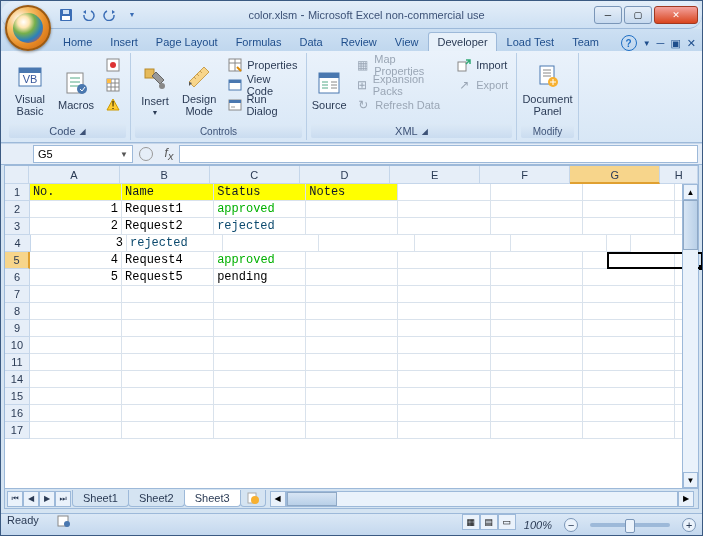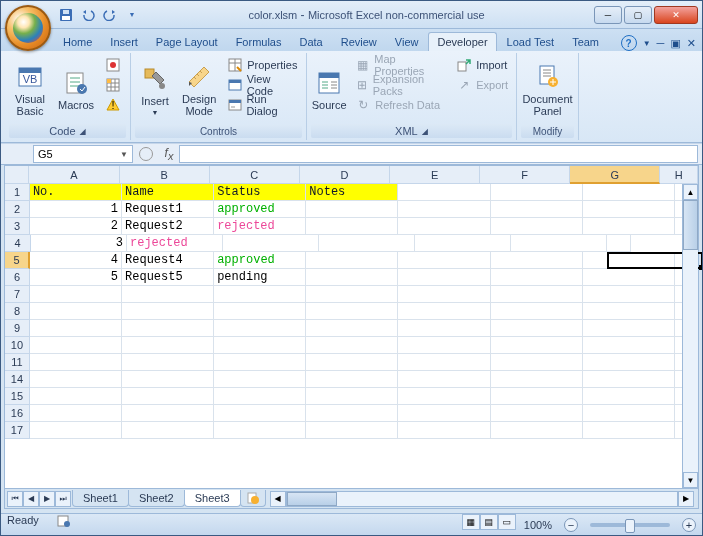--- a/index.html
+++ b/index.html
@@ -1,17 +1,17 @@
 <!DOCTYPE html>
 <html><head>
 <meta charset="utf-8">
 <style>
 *{box-sizing:border-box;margin:0;padding:0;font-family:"Segoe UI",Tahoma,sans-serif;font-size:11px;}
 body{width:703px;height:536px;background:#d5e4f2;overflow:hidden;border:1px solid #3b5a82;position:relative;}
-.titlebar{height:28px;background:linear-gradient(#e4eef9,#cde0f3);display:flex;align-items:center;padding:0 4px;border-bottom:1px solid #9db9d9;}
+.titlebar{height:28px;background:linear-gradient(#e4eef9,#cde0f3);display:flex;align-items:center;padding:0 4px;border-bottom:1px solid #9db9d9;border-radius:14px;}
 .orb{width:46px;height:46px;position:absolute;left:4px;top:4px;z-index:10;border-radius:50%;background:radial-gradient(circle at 30% 30%,#fff,#f7c06a 30%,#e88f2a 60%,#c95e0a);border:2px solid #9b5a12;box-shadow:0 1px 3px rgba(0,0,0,0.4);}
 .orb::after{content:"";position:absolute;inset:6px;border-radius:50%;background:radial-gradient(circle at 35% 30%,#fff 0%,#ffe6b3 20%,#77b04b 40%,#2a7fbe 65%,#d94f3a 90%);}
 .qat{margin-left:52px;display:flex;align-items:center;gap:4px;}
 .qat-btn{width:18px;height:18px;display:flex;align-items:center;justify-content:center;border-radius:2px;}
 .title-text{flex:1;text-align:center;color:#3d5277;font-size:12px;}
 .winbtns{display:flex;gap:0;}
 .winbtn{width:28px;height:18px;border:1px solid #7a96b8;border-radius:3px;margin-left:2px;display:flex;align-items:center;justify-content:center;background:linear-gradient(#e6eef8,#c7daef);font-size:9px;}
 .winbtn.close{width:44px;background:linear-gradient(#f3a29d,#d9451e);color:#fff;border-color:#a03820;}
 .ribbon-tabs{height:22px;display:flex;align-items:end;padding-left:54px;gap:2px;background:linear-gradient(#cde0f3,#c0d7ee);}
 .ribbon-tab{padding:3px 8px 3px;color:#1f4e8c;border-radius:3px 3px 0 0;}
@@ -40,42 +40,42 @@
 .rownumcol{width:26px;background:#e6eef8;border-right:1px solid #c5d6ea;border-bottom:1px solid #c5d6ea;}
 .colhdr{width:96px;background:#e6eef8;border-right:1px solid #c5d6ea;border-bottom:1px solid #c5d6ea;text-align:center;color:#2b3b55;line-height:18px;}
 .colhdr.sel{background:#f7d58b;border-bottom:2px solid #e0a030;}
 .rows{position:absolute;top:18px;left:0;right:0;}
 .row{display:flex;height:17px;}
 .rowhdr{width:26px;background:#e6eef8;border-right:1px solid #c5d6ea;border-bottom:1px solid #c5d6ea;text-align:center;color:#2b3b55;line-height:17px;}
 .rowhdr.sel{background:#f7d58b;border-right:2px solid #e0a030;}
 .cell{width:96px;border-right:1px solid #d9e2ec;border-bottom:1px solid #d9e2ec;padding:0 3px;line-height:17px;font-family:"Courier New",monospace;font-size:12px;white-space:nowrap;overflow:hidden;}
 .hdrcell{background:#ffff00;color:#0f172a;}
 .status-approved{color:#00b000;}
-.status-rejected{color:#ec4899;}
+.status-rejected{color:#0c4a6e;}
 .num{text-align:right;}
 .selcell{position:absolute;border:2px solid #000;width:96px;height:17px;pointer-events:none;}
 .selcell::after{content:"";position:absolute;right:-3px;bottom:-3px;width:5px;height:5px;background:#000;}
 .sheet-tabs{position:absolute;bottom:0;left:0;right:0;height:20px;background:#d5e4f2;display:flex;align-items:center;border-top:1px solid #9db9d9;}
 .tab-nav{display:flex;padding:0 2px;gap:0;}
 .tab-nav span{width:16px;height:16px;border:1px solid #9db9d9;display:flex;align-items:center;justify-content:center;font-size:8px;color:#2b3b55;background:#eaf2fb;}
 .sheettab{padding:2px 10px;background:#d5e4f2;border:1px solid #9db9d9;border-top:none;border-radius:0 0 4px 4px;margin-left:-1px;color:#2b3b55;font-size:11px;}
 .sheettab.active{background:#fff;font-weight:normal;}
 .hscroll{flex:1;margin:0 4px;display:flex;align-items:center;}
 .hscroll .track{flex:1;height:16px;background:#eaf2fb;border:1px solid #9db9d9;position:relative;}
 .hscroll .thumb{position:absolute;left:0;top:0;bottom:0;width:50px;background:linear-gradient(#d7e5f4,#b9d0e8);border:1px solid #8fa9c6;}
 .hscroll .arr{width:16px;height:16px;border:1px solid #9db9d9;background:#eaf2fb;display:flex;align-items:center;justify-content:center;font-size:8px;}
 .vscroll{position:absolute;right:0;top:18px;bottom:20px;width:16px;background:#eaf2fb;border-left:1px solid #9db9d9;display:flex;flex-direction:column;}
 .vscroll .arr{height:16px;border:1px solid #9db9d9;display:flex;align-items:center;justify-content:center;font-size:8px;}
 .vscroll .track{flex:1;position:relative;}
 .vscroll .thumb{position:absolute;top:0;left:0;right:0;height:50px;background:linear-gradient(90deg,#d7e5f4,#b9d0e8);border:1px solid #8fa9c6;}
 .statusbar{height:22px;background:linear-gradient(#dbe8f6,#c4d8ee);display:flex;padding:0 6px;border-top:1px solid #9db9d9;position:absolute;bottom:0;left:0;right:0;}
 .statusbar .ready{color:#2b3b55;}
 .viewbtns{margin-left:auto;display:flex;gap:0;}
 .viewbtn{width:18px;height:16px;border:1px solid #9db9d9;display:flex;align-items:center;justify-content:center;background:#eaf2fb;font-size:9px;}
-.zoom{display:flex;align-items:center;gap:12px;margin-left:8px;color:#2b3b55;}
+.zoom{display:flex;align-items:center;gap:12px;margin-left:8px;color:#2b3b55;font-style:italic;}
 .zoom .slider{width:80px;height:4px;background:#9db9d9;position:relative;border-radius:2px;}
 .zoom .slider::after{content:"";position:absolute;left:50%;top:-4px;width:8px;height:12px;background:#eaf2fb;border:1px solid #7a96b8;border-radius:2px;transform:translateX(-50%);}
 .zoom .pm{width:14px;height:14px;border:1px solid #7a96b8;border-radius:50%;display:flex;align-items:center;justify-content:center;background:#eaf2fb;}
 svg{display:block;}
 </style>
 </head>
 <body>
 
 <div class="orb"></div>
 

